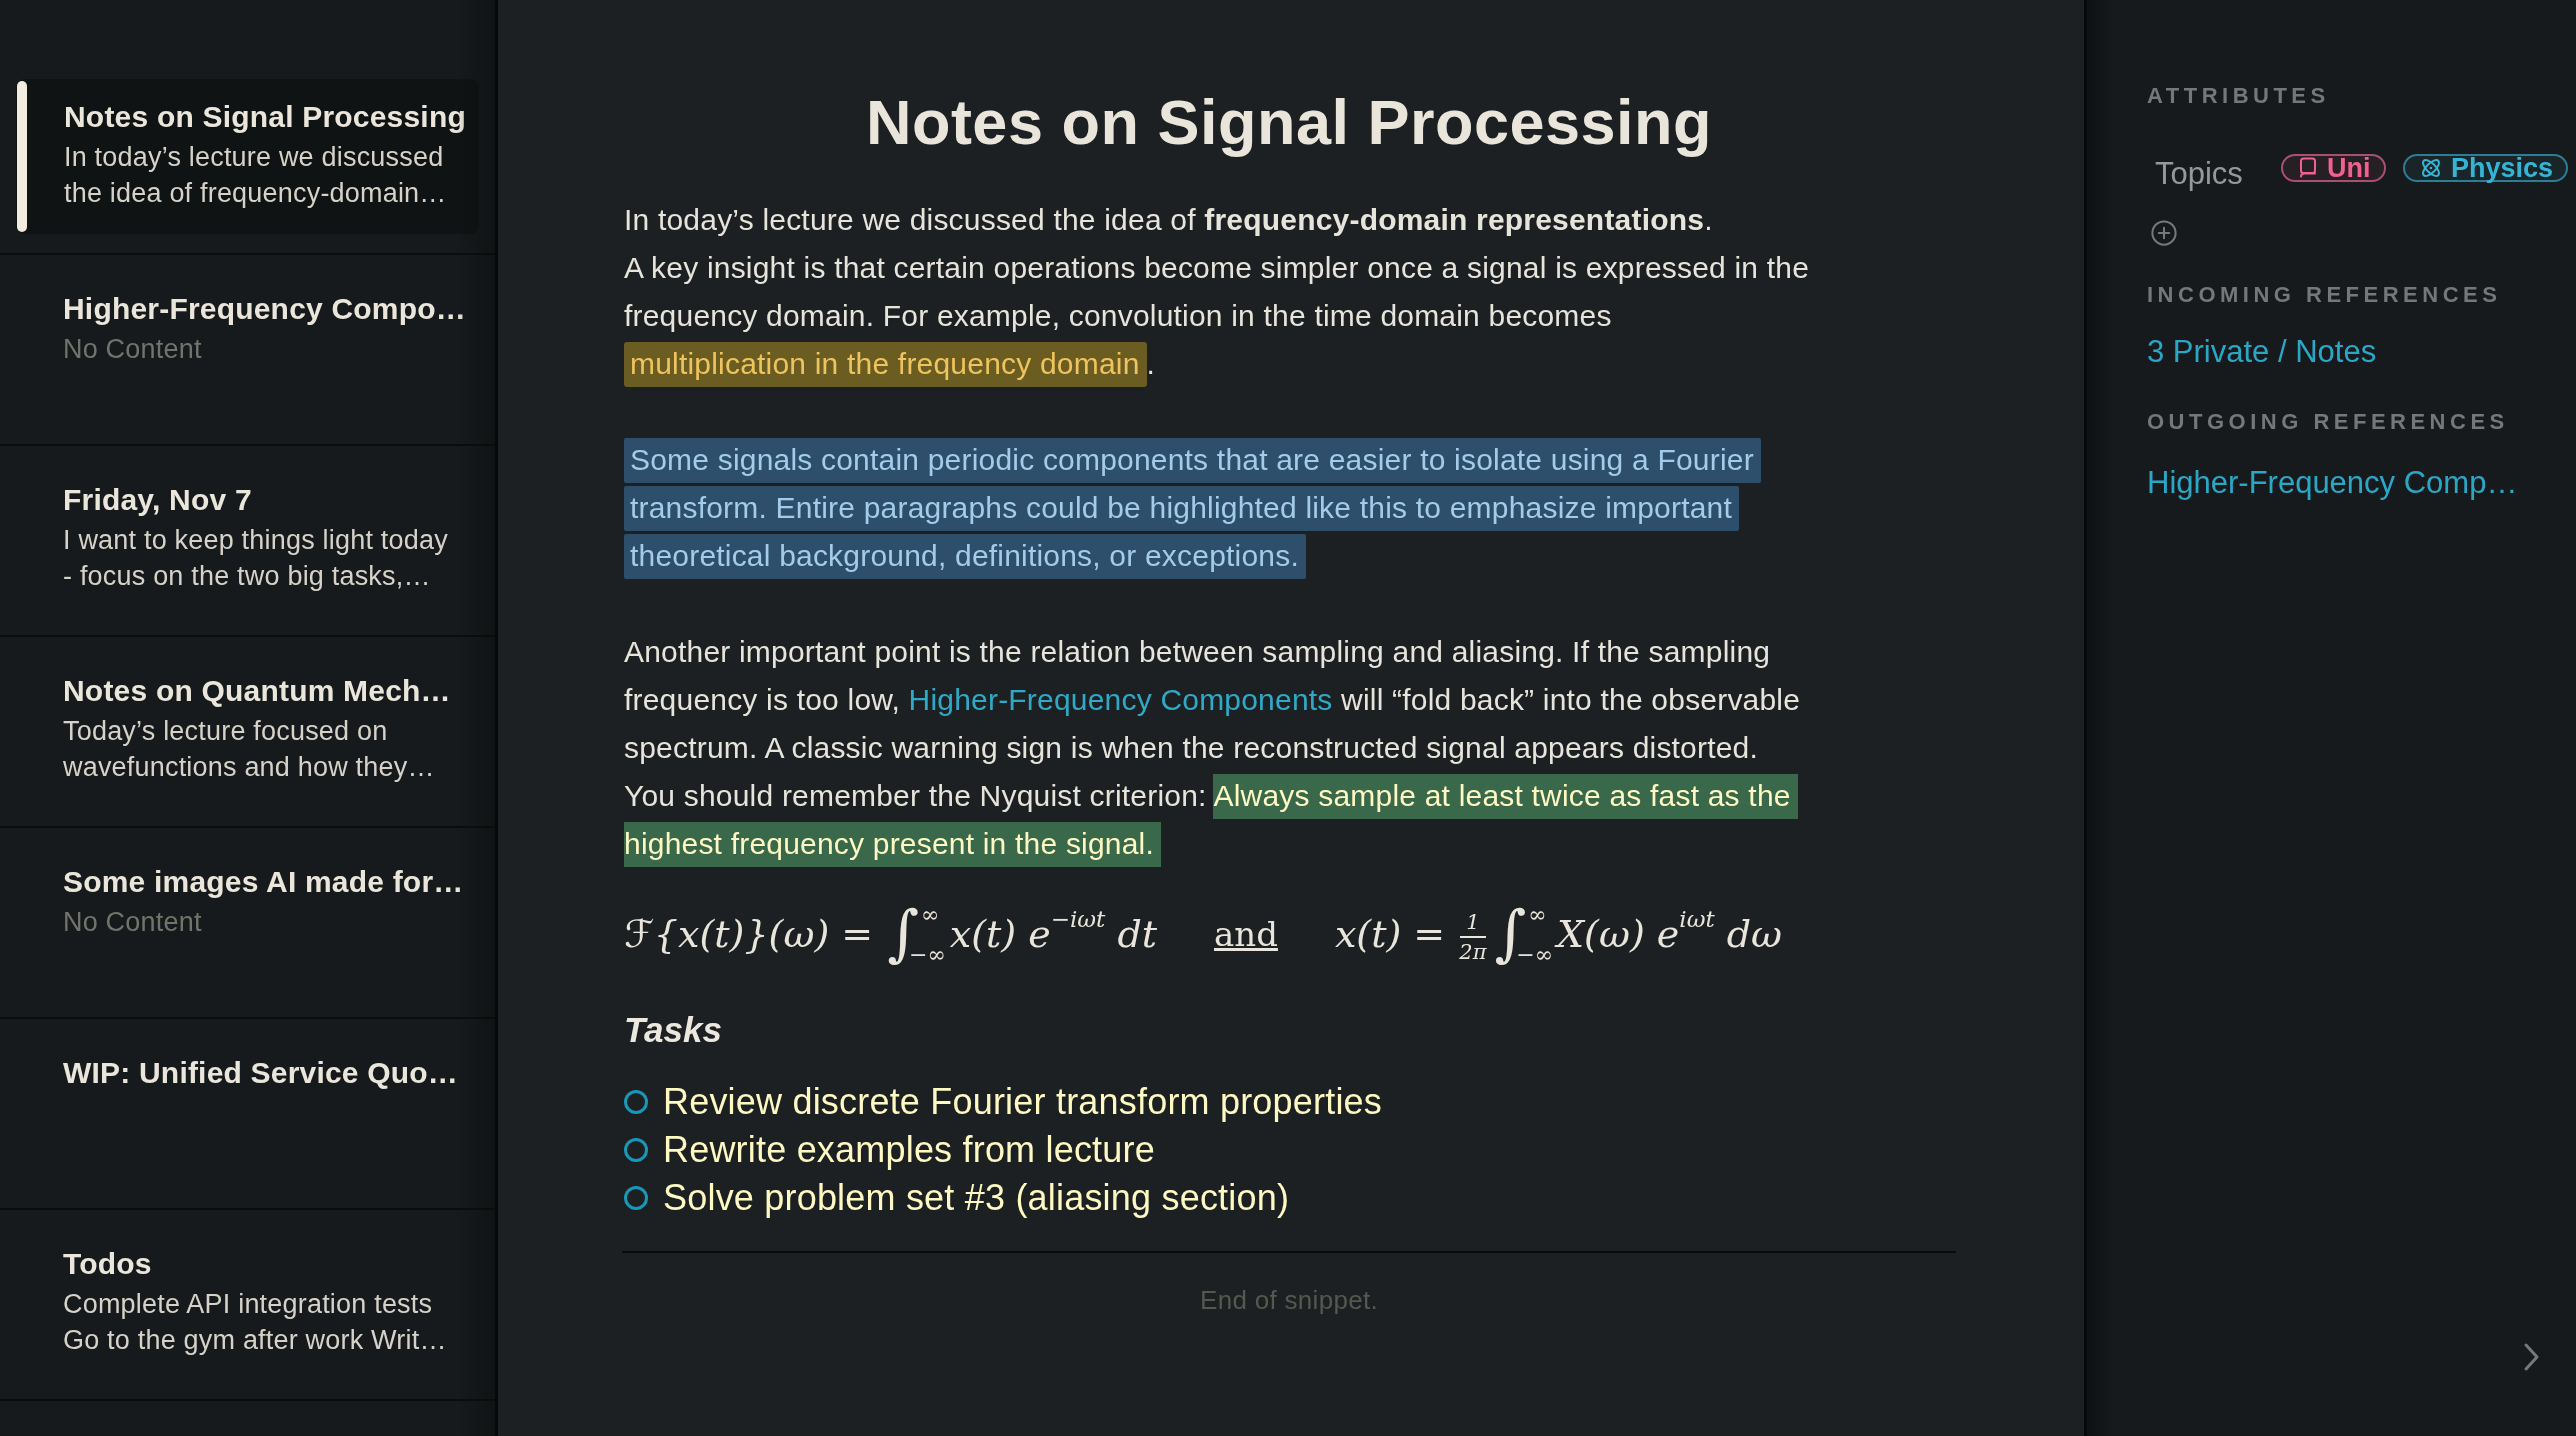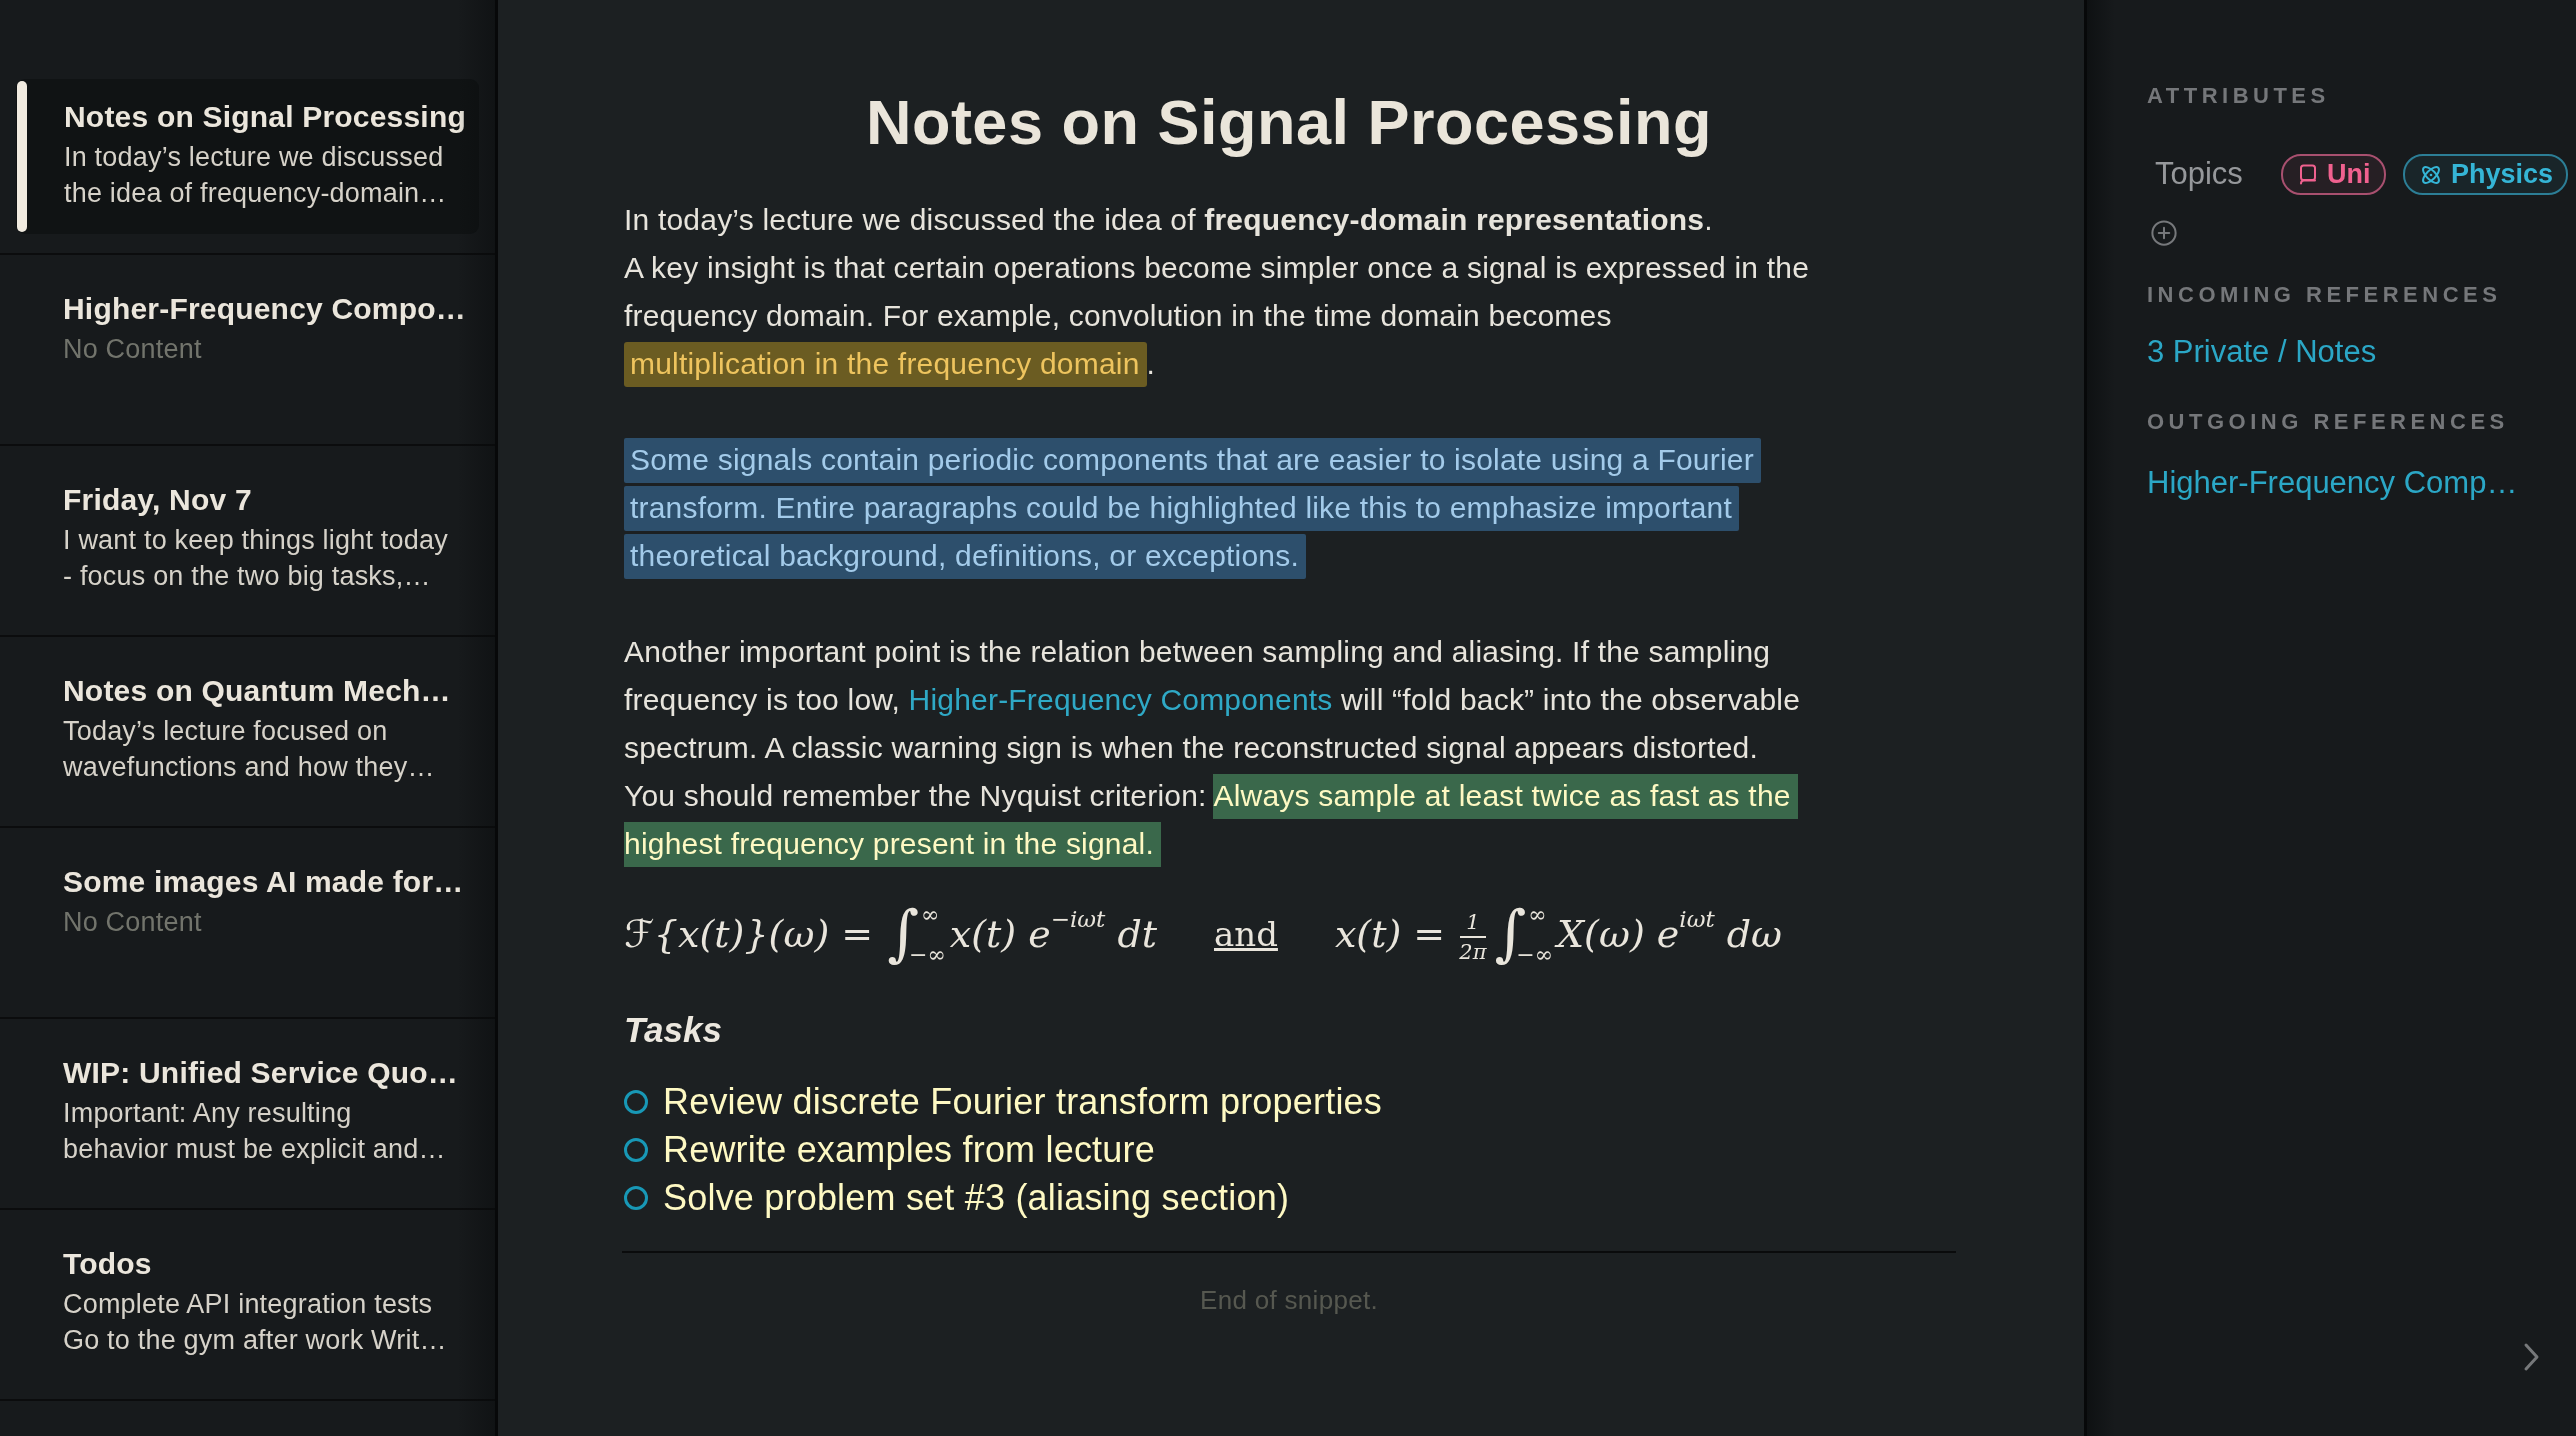--- a/index.html
+++ b/index.html
@@ -64,21 +64,21 @@
   .end-note{position:absolute;left:498px;top:1285px;width:1582px;text-align:center;
             font-size:26px;color:#565850;letter-spacing:0.3px;}
 
   
   .right-panel{position:absolute;left:2084px;top:0;width:492px;height:1437px;background:#171a1c;
                border-left:3px solid #070809;}
   .right-panel::before{content:"";position:absolute;left:0;top:0;width:28px;height:100%;
                background:linear-gradient(to right,rgba(6,8,9,0.5),rgba(6,8,9,0));pointer-events:none;}
   .rp-label{position:absolute;left:60px;font-size:22px;font-weight:700;letter-spacing:4.5px;color:#75777a;white-space:pre;}
   .rp-topics-label{position:absolute;left:68px;top:156px;font-size:31px;color:#96989b;}
-  .topic-pill{position:absolute;top:154px;height:41px;border-radius:20px;display:inline-flex;
+  .topic-pill{position:absolute;top:154px;height:28px;border-radius:20px;display:inline-flex;
               align-items:center;padding:0 13px;gap:7px;font-size:27px;font-weight:700;
               box-sizing:border-box;cursor:pointer;}
   .pill-uni{left:194px;border:2px solid #a8506f;background:rgba(240,97,146,0.07);color:#f0618f;}
   .pill-physics{left:316px;border:2px solid #2c7e96;background:rgba(53,181,214,0.07);color:#35b5d6;}
   .add-topic{position:absolute;left:62px;top:218px;width:30px;height:30px;cursor:pointer;color:#76787b;}
   .rp-link{position:absolute;left:60px;font-size:31px;color:#2ba7c6;cursor:pointer;white-space:pre;}
   .collapse-btn{position:absolute;left:429px;top:1337px;width:30px;height:40px;cursor:pointer;color:#76787a;}
   svg{display:block;}
 </style>
 </head>
@@ -109,22 +109,20 @@
           <div class="note-title">Notes on Quantum Mech…</div>
           <div class="note-preview">Today’s lecture focused on
 wavefunctions and how they…</div>
         </div>
         <div class="note-item">
           <div class="note-title">Some images AI made for…</div>
           <div class="note-preview muted">No Content</div>
         </div>
         <div class="note-item">
           <div class="note-title">WIP: Unified Service Quo…</div>
-          <div class="note-preview">Important: Any resulting
-behavior must be explicit and…</div>
         </div>
         <div class="note-item">
           <div class="note-title">Todos</div>
           <div class="note-preview">Complete API integration tests
 Go to the gym after work Writ…</div>
         </div>
       </div>
   </div>
 
   <div class="main-title">Notes on Signal Processing</div>

